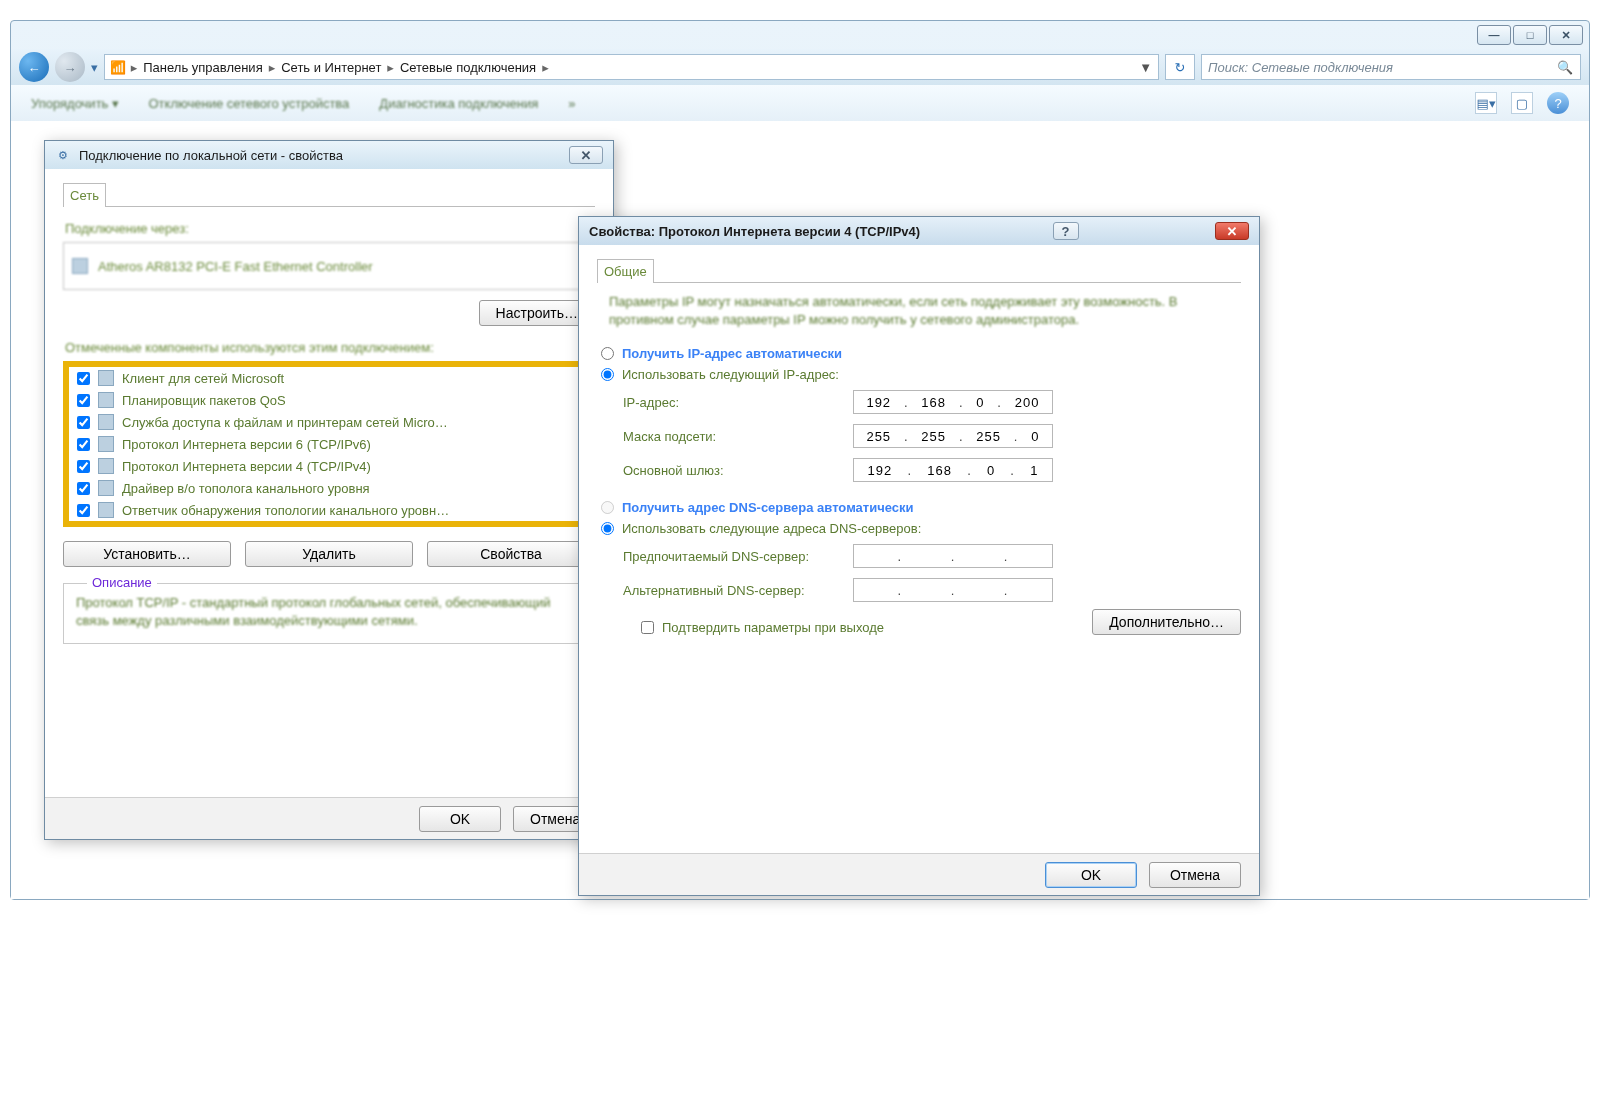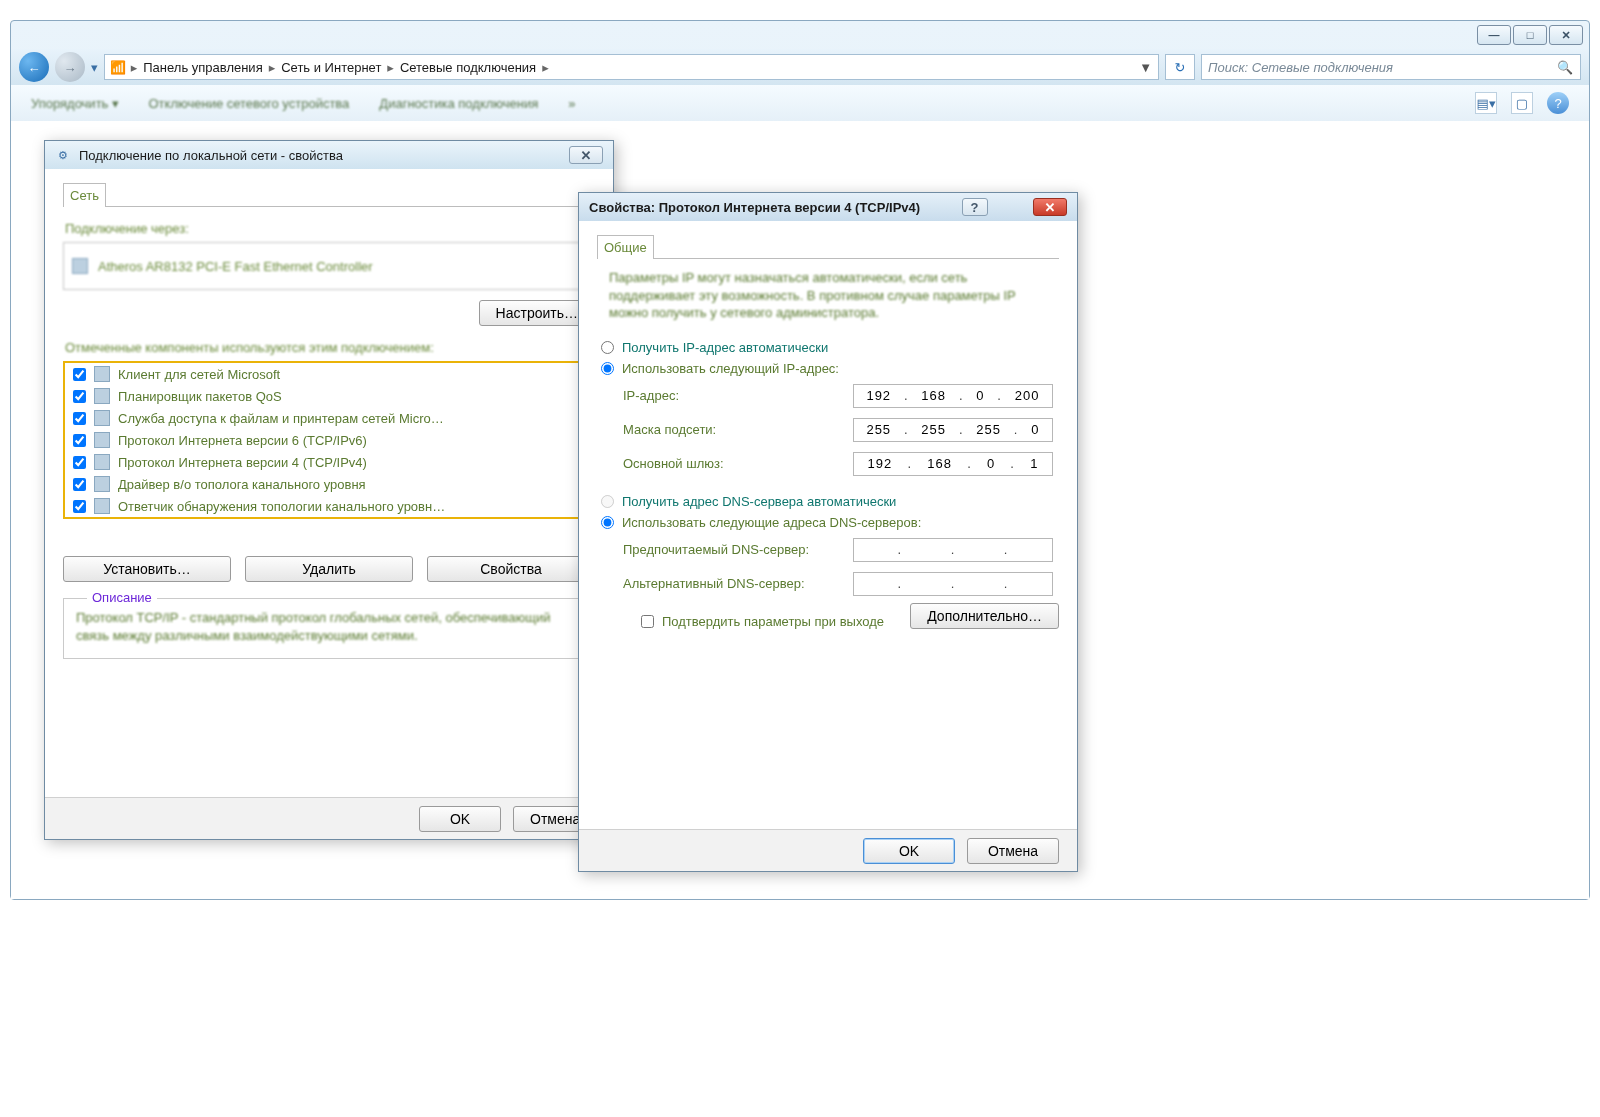--- a/index.html
+++ b/index.html
@@ -30,38 +30,38 @@
 .dlg1 { left: 44px; top: 140px; width: 570px; height: 700px; }
 .dlg-title { height: 28px; background: linear-gradient(#eaf4fb,#cfe3f0); display: flex; align-items: center; padding: 0 10px; font-size: 14px; color: #1a1a1a; }
 .dlg-title .ic { width: 16px; height: 16px; margin-right: 8px; display: inline-flex; align-items: center; justify-content: center; color: #3a6fa5; font-size: 11px; }
 .dlg-title .closex { margin-left: auto; width: 34px; height: 18px; border: 1px solid #8aa0b4; border-radius: 3px; background: linear-gradient(#f3f8fc,#d8e5ef); display: flex; align-items: center; justify-content: center; font-weight: bold; color: #44576a; }
 .dlg-body { padding: 14px 18px; background: #fff; height: calc(100% - 70px); position: relative; }
 .tabstrip { display: flex; border-bottom: 1px solid #bcbcbc; }
 .tab { padding: 4px 6px; border: 1px solid #bcbcbc; border-bottom: none; background: #fff; margin-bottom: -1px; color: #6a8a3a; filter: blur(.6px); }
 .field-label { margin: 14px 2px 6px; color: #6a8a3a; filter: blur(.8px); }
 .connectbox { border: 1px solid #c3c3c3; padding: 15px 8px; display: flex; align-items: center; gap: 10px; color: #6a8a3a; filter: blur(.8px); }
 .btn { border: 1px solid #9a9a9a; background: linear-gradient(#fdfdfd,#e6e6e6); padding: 4px 16px; border-radius: 3px; font-size: 14px; cursor: default; }
-.btn-row { display: flex; gap: 14px; margin-top: 37px; }
-.components { border: 2px solid #eab308; margin-top: 6px; background: #fff; }
+.btn-row { display: flex; gap: 14px; margin-top: 14px; }
+.components { border: 6px solid #eab308; margin-top: 6px; background: #fff; }
 .comp-item { display: flex; align-items: center; gap: 8px; padding: 3px 8px; color: #5a7a30; filter: blur(.7px); }
 .comp-item input { filter: none; }
 .groupbox { border: 1px solid #cacaca; padding: 10px 12px 14px; margin-top: 16px; position: relative; }
 .groupbox .legend { position: absolute; top: -9px; left: 23px; background: #fff; padding: 0 5px; color: #6d28d9; filter: blur(.7px); }
 .desc { color: #5a7a30; filter: blur(.8px); line-height: 1.35; }
 .dlg-foot { position: absolute; bottom: 0; left: 0; right: 0; height: 42px; background: #f2f2f2; display: flex; align-items: center; justify-content: flex-end; gap: 12px; padding: 0 18px; border-top: 1px solid #d0d0d0; }
 
 
-.dlg2 { left: 578px; top: 192px; width: 500px; height: 680px; }
+.dlg2 { left: 578px; top: 216px; width: 682px; height: 680px; }
 .dlg2 .dlg-title { background: linear-gradient(#e5f0f9,#c8dcec); font-weight: 600; }
 .dlg2 .closex.red { background: linear-gradient(#f17a6a,#c83a28); color: #fff; border-color: #9a2f20; }
 .dlg2 .helpq { width: 26px; height: 18px; border: 1px solid #8aa0b4; border-radius: 3px; background: linear-gradient(#f3f8fc,#d8e5ef); display: flex; align-items: center; justify-content: center; font-weight: bold; color: #44576a; margin-left: auto; margin-right: 4px; }
 .info { color: #5a7a30; filter: blur(.8px); line-height: 1.35; margin: 10px 12px 18px; }
 .radio-row { display: flex; align-items: center; gap: 8px; margin: 6px 4px; color: #5a7a30; }
 .radio-row .rlabel { filter: blur(.7px); }
-.radio-row.dim .rlabel { color: #0f766e; }
+.radio-row.dim .rlabel { color: #3b82f6; font-weight: bold; }
 .ipgrid { margin: 8px 0 10px 26px; display: grid; grid-template-columns: 230px 200px; row-gap: 10px; align-items: center; }
 .iplabel { color: #5a7a30; filter: blur(.7px); }
 .ipinput { border: 1px solid #b7b7b7; background: #fff; height: 24px; display: flex; align-items: center; justify-content: space-around; padding: 0 6px; font-family: "Courier New", monospace; font-size: 14px; letter-spacing: 1px; }
 .ipinput span.dot { color: #444; }
 .checkbox-row { display: flex; align-items: center; gap: 8px; margin: 18px 4px 0; padding-left: 40px; }
 .checkbox-row .clabel { color: #5a7a30; filter: blur(.7px); }
 .adv-row { display: flex; justify-content: flex-end; margin-top: -26px; }
 .dlg2 .dlg-foot .btn.primary { border: 1px solid #4a8fd6; box-shadow: 0 0 0 1px #a9d1f5 inset; }
 .icon16 { width: 16px; height: 16px; display: inline-block; background: #bcd0e0; border: 1px solid #8aa8c0; }
 </style>

